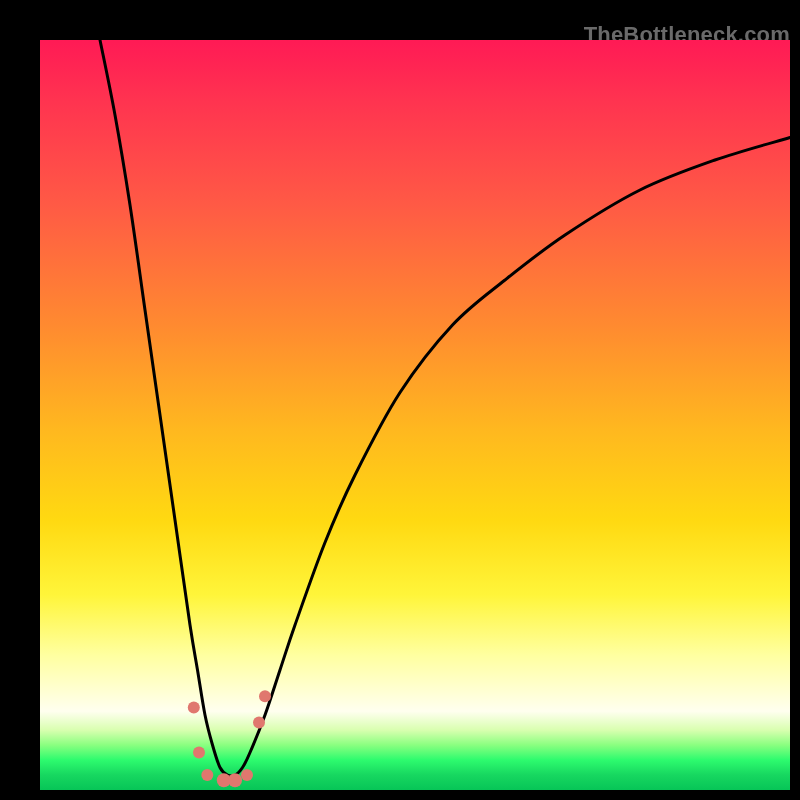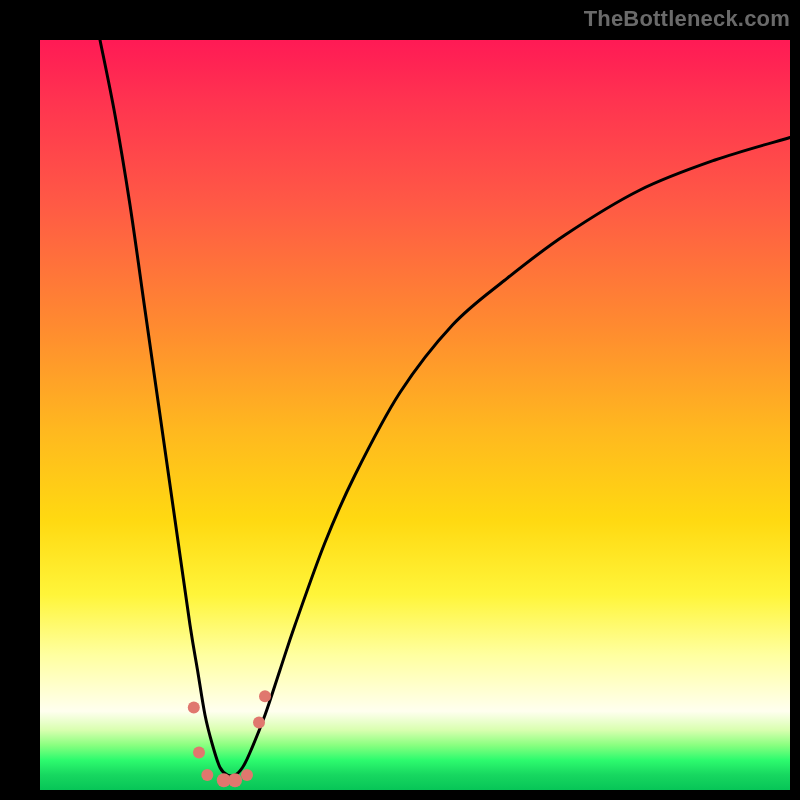--- a/index.html
+++ b/index.html
@@ -39,21 +39,21 @@
       #ffffef 89.5%,
       #d9ffb0 92%,
       #8aff80 94%,
       #2dfb6e 96%,
       #17d760 98%,
       #07c557 100%
     );
   }
   .watermark {
     position: absolute;
-    top: 6px;
+    top: 22px;
     right: 10px;
     color: #6a6a6a;
     font-size: 22px;
     font-weight: 600;
     letter-spacing: 0.2px;
     user-select: none;
   }
   svg.curve {
     position: absolute;
     left: 0;

